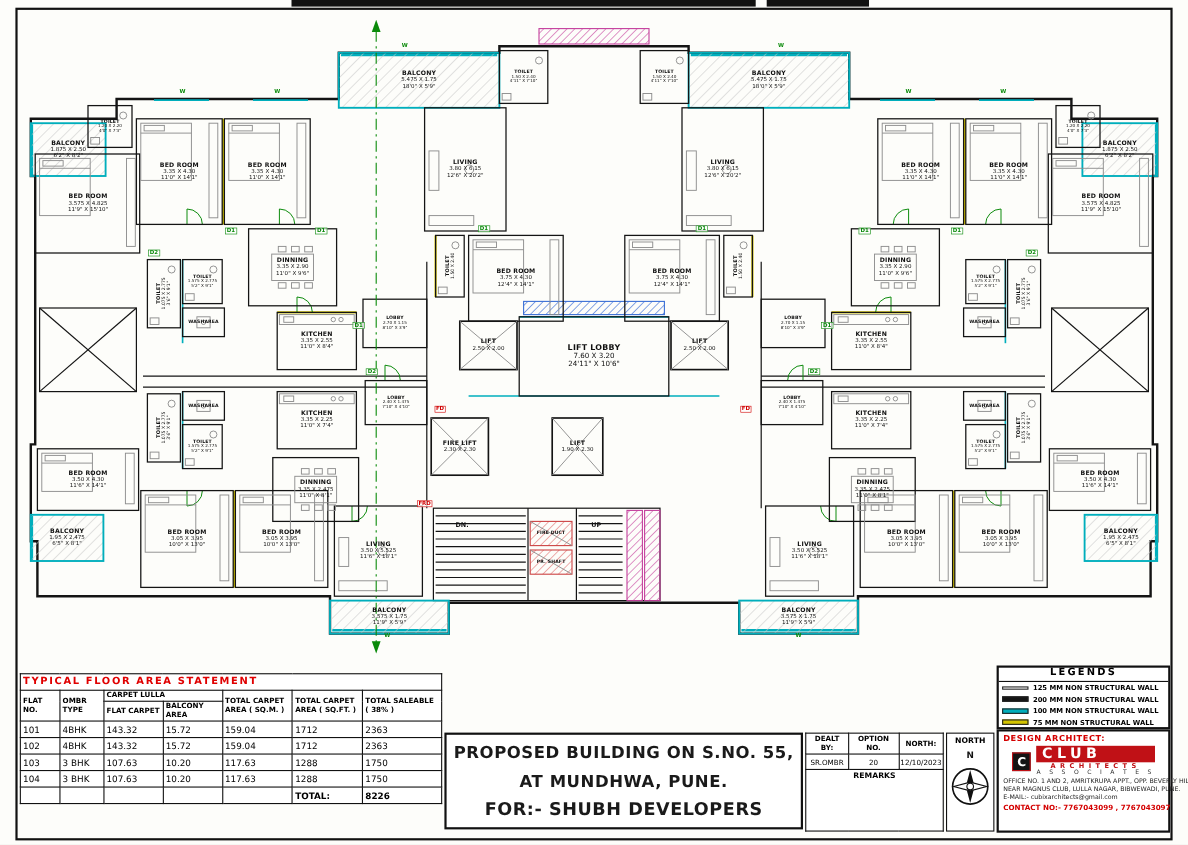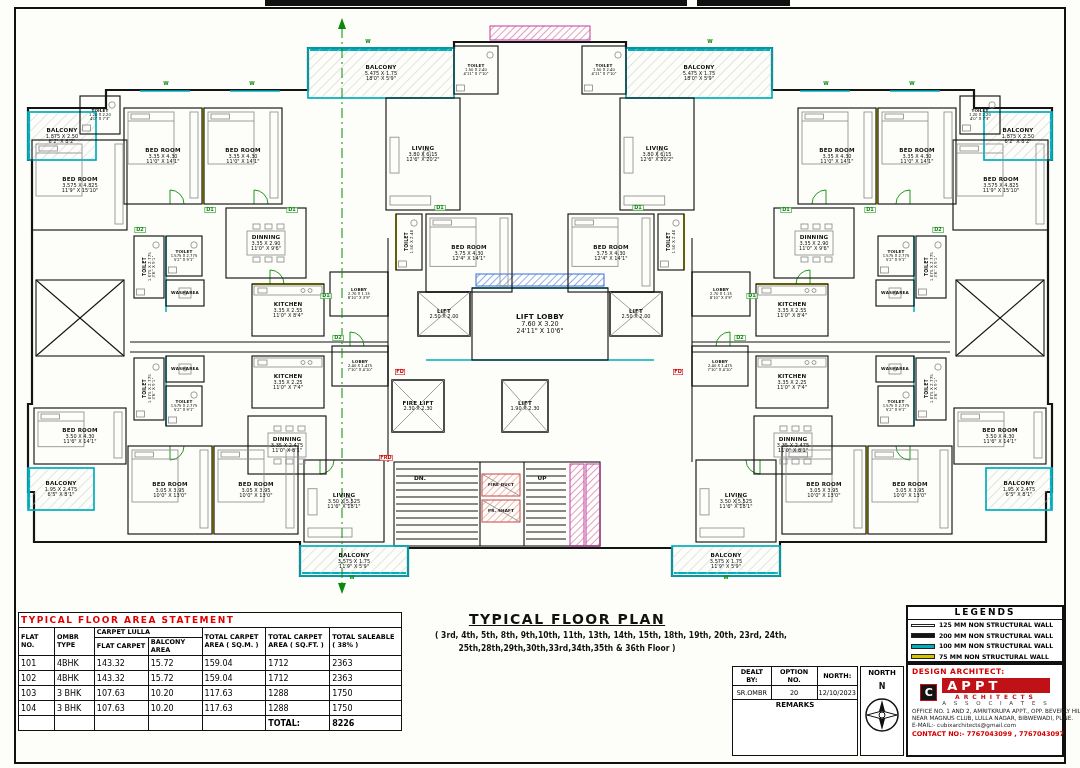--- a/index.html
+++ b/index.html
@@ -769,24 +769,24 @@
           <td>&nbsp;</td>
           <td>&nbsp;</td>
           <td>&nbsp;</td>
           <td>&nbsp;</td>
           <td style="font-weight: bold;">TOTAL:</td>
           <td style="font-weight: bold;">8226</td>
         </tr>
       </tbody>
   </table>
 
-  <div class="tfp">
-    <div class="tfp-title">TYPICAL FLOOR PLAN</div>
-    <div class="floors">( 3rd, 4th, 5th, 8th, 9th,10th, 11th, 13th, 14th, 15th, 18th, 19th, 20th, 23rd, 24th,</div>
-    <div class="floors">25th,28th,29th,30th,33rd,34th,35th &amp; 36th Floor )</div>
+  <div class="proposed">
+    <div class="p1">PROPOSED BUILDING ON S.NO. 55,</div>
+    <div class="p2">AT MUNDHWA, PUNE.</div>
+    <div class="p3">FOR:- SHUBH DEVELOPERS</div>
   </div>
 
   <table class="dealt">
     <tbody>
         <tr>
       <th>DEALT BY:</th>
       <th>OPTION NO.</th>
       <th>NORTH:</th>
     </tr>
     <tr>
@@ -831,21 +831,21 @@
           <span class="leg-label">75 MM NON STRUCTURAL WALL</span>
         </div>
       </div>
   </div>
 
   <div class="arch">
     <div class="da-head">DESIGN ARCHITECT:</div>
     <div class="logo-row">
       <div class="logo-icon">C</div>
       <div>
-        <div class="brand">APPT</div>
+        <div class="brand">CLUB</div>
         <div class="brand-sub">ARCHITECTS</div>
         <div class="brand-sub2">A S S O C I A T E S</div>
       </div>
     </div>
     <div class="addr">OFFICE NO. 1 AND 2, AMRITKRUPA APPT., OPP. BEVERLY HILLS HOTEL,</div>
     <div class="addr">NEAR MAGNUS CLUB, LULLA NAGAR, BIBWEWADI, PUNE.</div>
     <div class="addr">E-MAIL:- cubixarchitects@gmail.com</div>
     <div class="contact">CONTACT NO:- 7767043099 , 7767043097</div>
   </div>
 </div>

